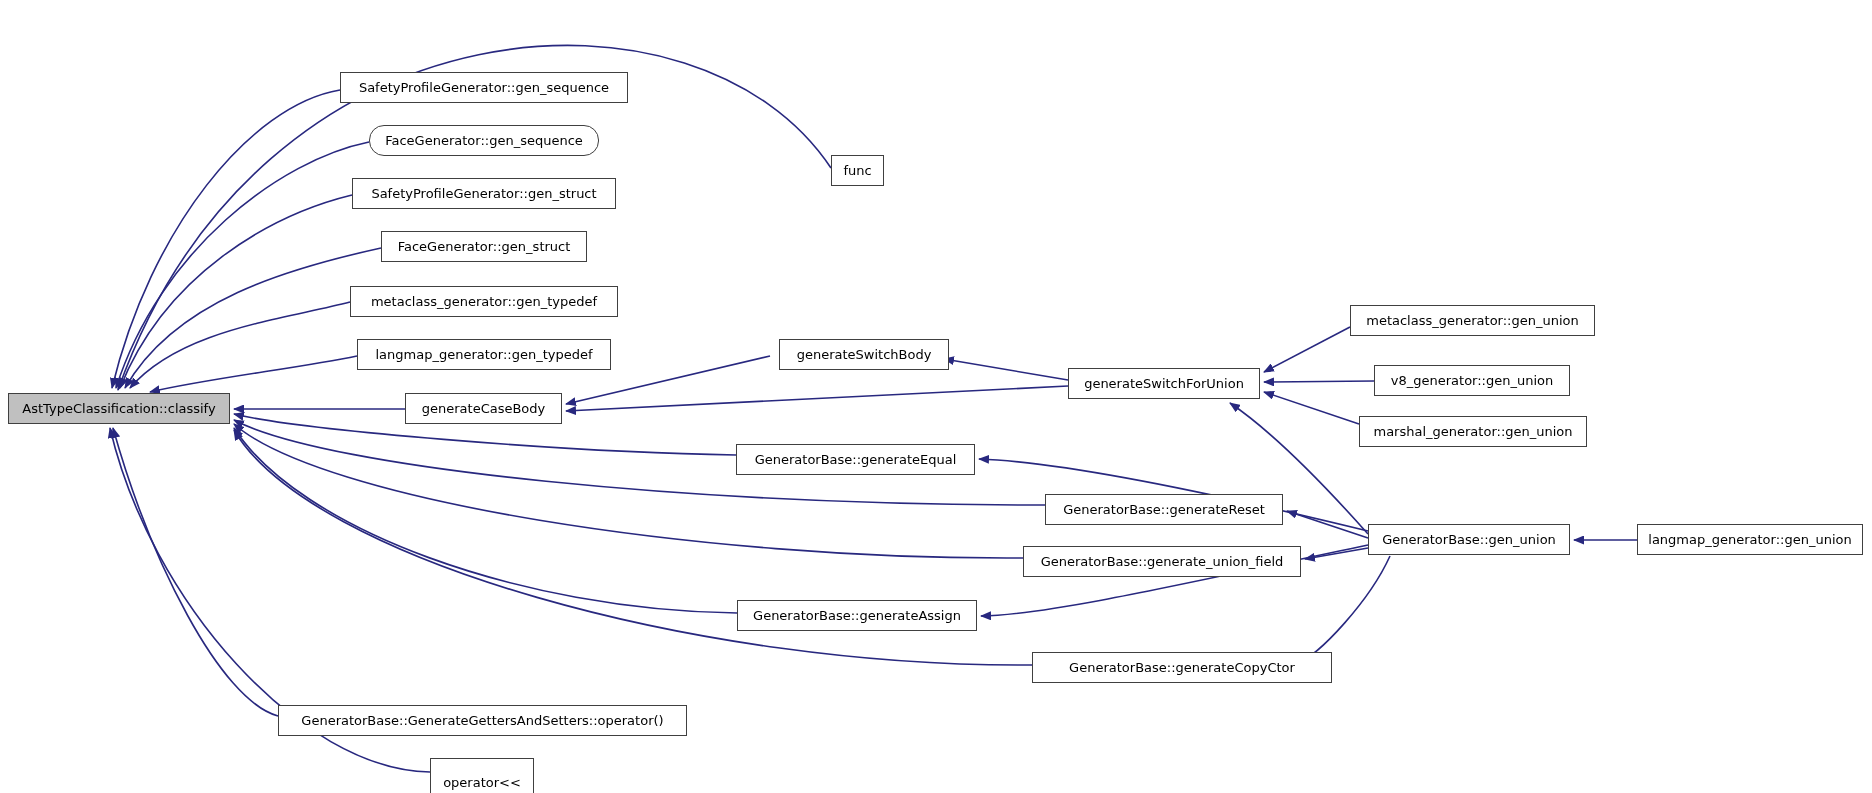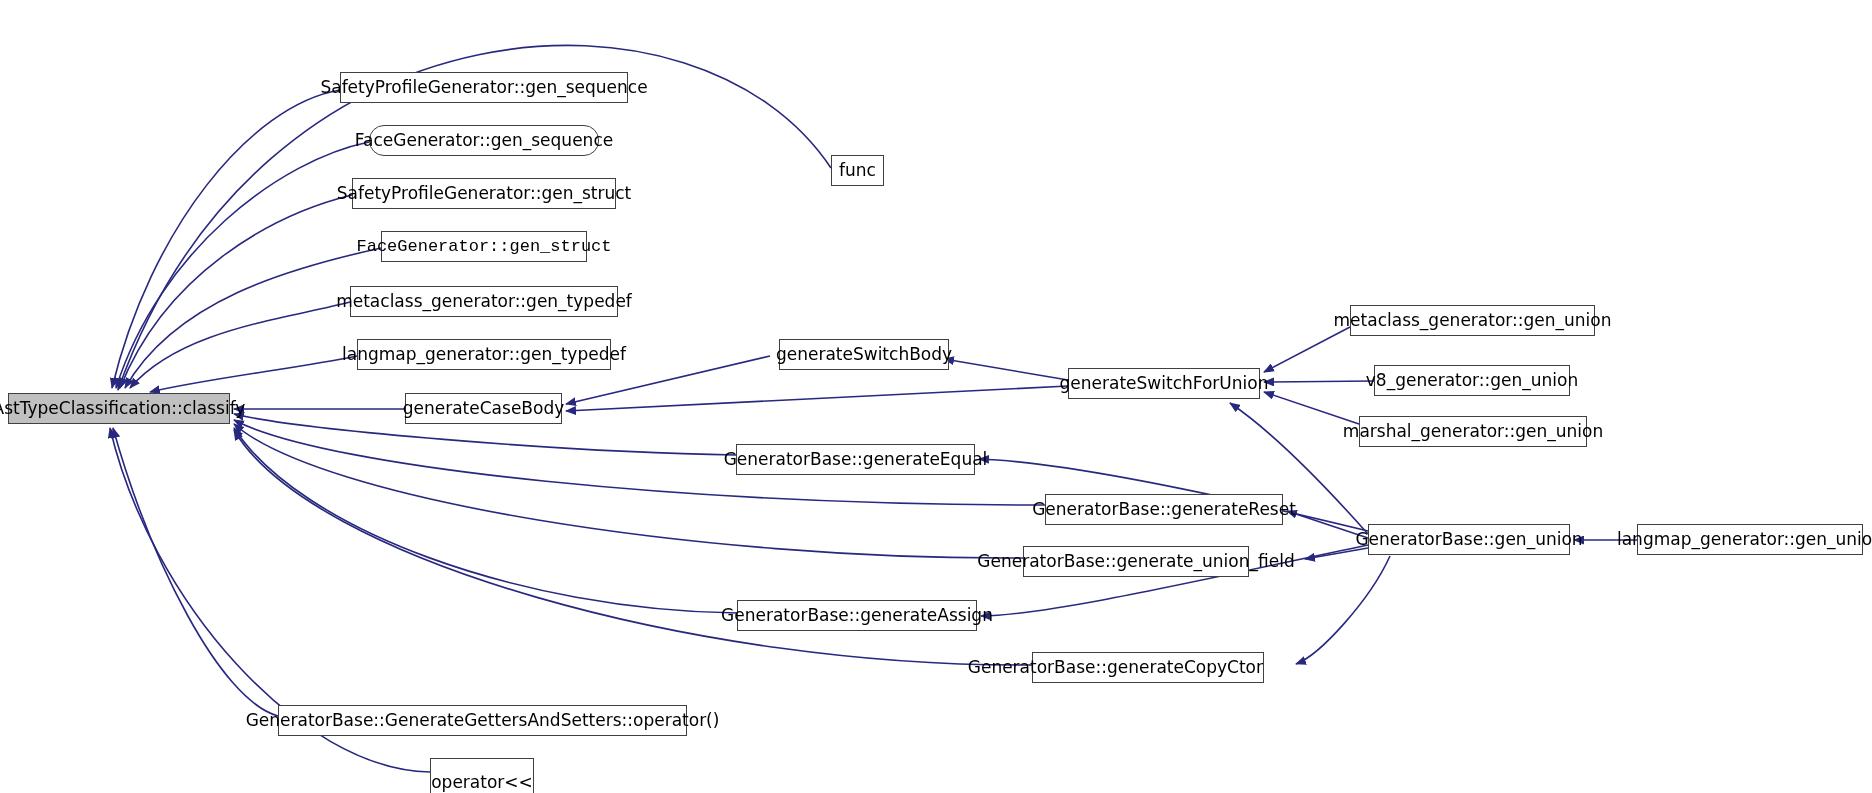--- a/index.html
+++ b/index.html
@@ -1,21 +1,21 @@
 <!DOCTYPE html>
 <html><head>
 <meta charset="utf-8">
 <style>
   html,body{margin:0;padding:0;background:#ffffff;}
   #canvas{position:relative;width:1872px;height:793px;background:#ffffff;
           font-family:"DejaVu Sans","Liberation Sans",sans-serif;}
   svg#edges{position:absolute;left:0;top:0;width:1872px;height:793px;}
   .node{position:absolute;box-sizing:border-box;display:flex;align-items:center;
         justify-content:center;background:#ffffff;border:1px solid #404040;
-        font-size:17px;color:#000000;white-space:nowrap;line-height:1;}
+        font-size:13px;color:#000000;white-space:nowrap;line-height:1;}
   .node.root{background:#c0c0c0;border:1px solid #404040;}
   .node span{pointer-events:none;}
 </style>
 </head>
 <body>
 
 <div id="canvas">
   <svg id="edges" viewBox="0 0 1872 793" xmlns="http://www.w3.org/2000/svg">
     <defs>
       <marker id="ah" markerWidth="11" markerHeight="9" refX="10" refY="4.5" orient="auto" markerUnits="userSpaceOnUse">
@@ -59,21 +59,21 @@
       </div>
       <div class="node" style="left: 340px; top: 72px; width: 288px; height: 31px;">
         <span>SafetyProfileGenerator::gen_sequence</span>
       </div>
       <div class="node" style="left: 369px; top: 125px; width: 230px; height: 31px; border-radius: 15px;">
         <span>FaceGenerator::gen_sequence</span>
       </div>
       <div class="node" style="left: 352px; top: 178px; width: 264px; height: 31px;">
         <span>SafetyProfileGenerator::gen_struct</span>
       </div>
-      <div class="node" style="left: 381px; top: 231px; width: 206px; height: 31px; font-family: Liberation Mono, monospace;">
+      <div class="node" style="left: 381px; top: 231px; width: 206px; height: 31px;">
         <span>FaceGenerator::gen_struct</span>
       </div>
       <div class="node" style="left: 350px; top: 286px; width: 268px; height: 31px;">
         <span>metaclass_generator::gen_typedef</span>
       </div>
       <div class="node" style="left: 357px; top: 339px; width: 254px; height: 31px;">
         <span>langmap_generator::gen_typedef</span>
       </div>
       <div class="node" style="left: 831px; top: 155px; width: 53px; height: 31px;">
         <span>func</span>
@@ -95,27 +95,27 @@
       </div>
       <div class="node" style="left: 1359px; top: 416px; width: 228px; height: 31px;">
         <span>marshal_generator::gen_union</span>
       </div>
       <div class="node" style="left: 736px; top: 444px; width: 239px; height: 31px;">
         <span>GeneratorBase::generateEqual</span>
       </div>
       <div class="node" style="left: 1045px; top: 494px; width: 238px; height: 31px;">
         <span>GeneratorBase::generateReset</span>
       </div>
-      <div class="node" style="left: 1023px; top: 546px; width: 226px; height: 31px;">
+      <div class="node" style="left: 1023px; top: 546px; width: 278px; height: 31px;">
         <span>GeneratorBase::generate_union_field</span>
       </div>
       <div class="node" style="left: 737px; top: 600px; width: 240px; height: 31px;">
         <span>GeneratorBase::generateAssign</span>
       </div>
-      <div class="node" style="left: 1032px; top: 652px; width: 232px; height: 31px; justify-content: flex-end;">
+      <div class="node" style="left: 1032px; top: 652px; width: 300px; height: 31px;">
         <span>GeneratorBase::generateCopyCtor</span>
       </div>
       <div class="node" style="left: 1368px; top: 524px; width: 202px; height: 31px;">
         <span>GeneratorBase::gen_union</span>
       </div>
       <div class="node" style="left: 1637px; top: 524px; width: 226px; height: 31px;">
         <span>langmap_generator::gen_union</span>
       </div>
       <div class="node" style="left: 278px; top: 705px; width: 409px; height: 31px;">
         <span>GeneratorBase::GenerateGettersAndSetters::operator()</span>

